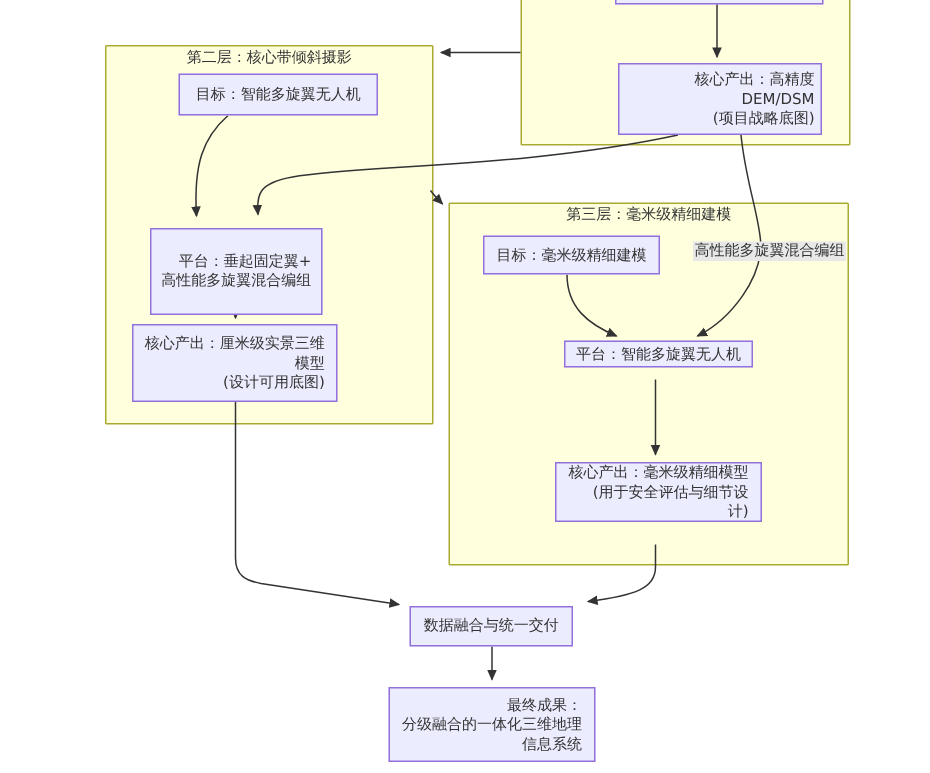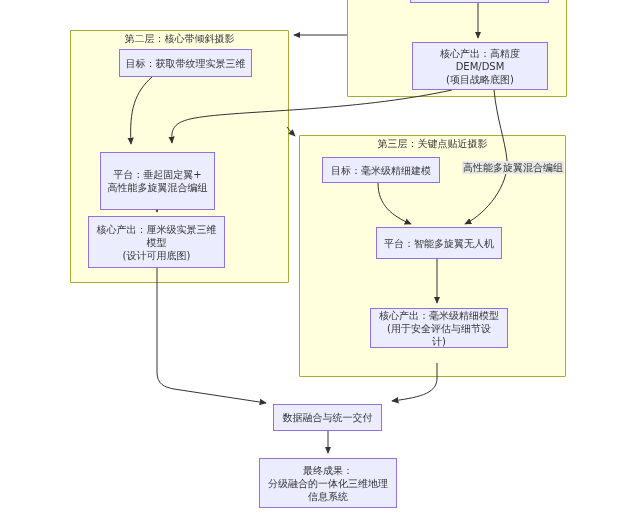--- a/index.html
+++ b/index.html
@@ -24,37 +24,37 @@
   .edge-path{stroke:var(--edge);stroke-width:1;fill:none;}
   .arrowhead{fill:var(--edge);}
   .edge-label{
     position:absolute;z-index:3;background:var(--label-bg);
     font-size:10px;line-height:13px;padding:0 1px;white-space:nowrap;
   }
   .node{
     position:absolute;z-index:4;background:var(--node-fill);
     border:1px solid var(--node-border);box-sizing:border-box;
     display:flex;align-items:center;justify-content:center;
-    text-align:center;font-size:10px;line-height:13px;
+    text-align:right;font-size:10px;line-height:13px;
     white-space:pre-line;padding:2px 4px;
   }
 </style>
 </head>
 <body>
 
 <div class="canvas">
 
   <div class="cluster" style="left:347px;top:-40px;width:220px;height:137px"></div>
 
   <div class="cluster" style="left:70px;top:30px;width:219px;height:253px">
     <div class="cluster-title">第二层：核心带倾斜摄影</div>
   </div>
 
   <div class="cluster" style="left:299px;top:135px;width:267px;height:242px">
-    <div class="cluster-title">第三层：关键点贴近摄影</div>
+    <div class="cluster-title">第三层：毫米级精细建模</div>
   </div>
 
   <svg class="edges" width="620" height="515">
     <defs>
       <marker id="arrow" viewBox="0 0 10 10" refX="8" refY="5" markerWidth="8" markerHeight="8" orient="auto-start-reverse">
         <path class="arrowhead" d="M0,1 L9,5 L0,9 z"></path>
       </marker>
     </defs>
     <path class="edge-path" marker-end="url(#arrow)" d="M347,35 L294,35"></path>
     <path class="edge-path" marker-end="url(#arrow)" d="M287,127 C290,131 292,133 295,136"></path>
@@ -70,32 +70,32 @@
     <path class="edge-path" marker-end="url(#arrow)" d="M328,431 L328,453"></path>
   </svg>
 
   <div class="edge-label" style="left:462px;top:161px">高性能多旋翼混合编组</div>
 
   <div class="node" style="left:410px;top:-30px;width:139px;height:33px"></div>
 
   <div class="node" style="left:412px;top:42px;width:136px;height:48px">核心产出：高精度DEM/DSM
 (项目战略底图)</div>
 
-  <div class="node" style="left:119px;top:49px;width:133px;height:28px">目标：获取带纹理实景三维</div>
+  <div class="node" style="left:119px;top:49px;width:133px;height:28px">目标：智能多旋翼无人机</div>
 
   <div class="node" style="left:100px;top:152px;width:115px;height:58px">平台：垂起固定翼+
 高性能多旋翼混合编组</div>
 
   <div class="node" style="left:322px;top:157px;width:118px;height:26px">目标：毫米级精细建模</div>
 
   <div class="node" style="left:88px;top:216px;width:137px;height:52px">核心产出：厘米级实景三维
 模型
 (设计可用底图)</div>
 
-  <div class="node" style="left:376px;top:227px;width:126px;height:32px">平台：智能多旋翼无人机</div>
+  <div class="node" style="left:376px;top:227px;width:126px;height:18px">平台：智能多旋翼无人机</div>
 
   <div class="node" style="left:370px;top:308px;width:138px;height:40px">核心产出：毫米级精细模型
 (用于安全评估与细节设
 计)</div>
 
   <div class="node" style="left:273px;top:404px;width:109px;height:27px">数据融合与统一交付</div>
 
   <div class="node" style="left:259px;top:458px;width:138px;height:50px">最终成果：
 分级融合的一体化三维地理
 信息系统</div>

